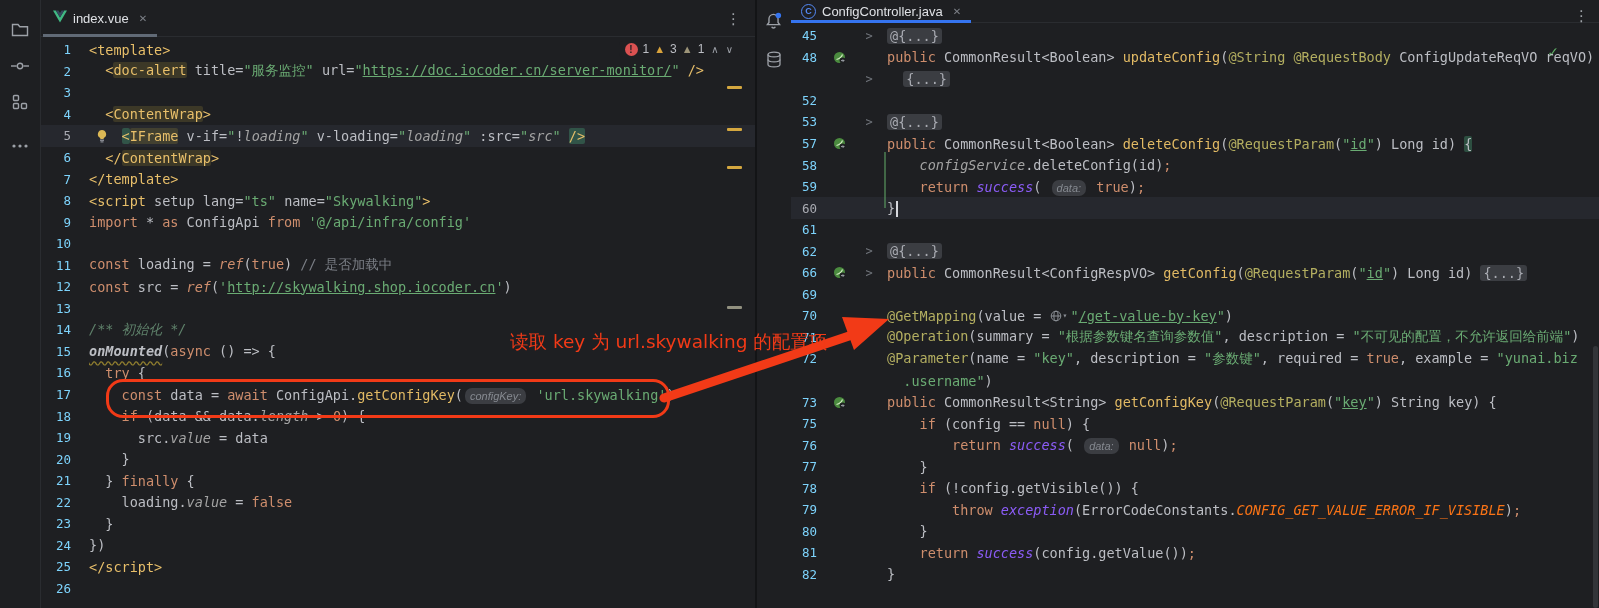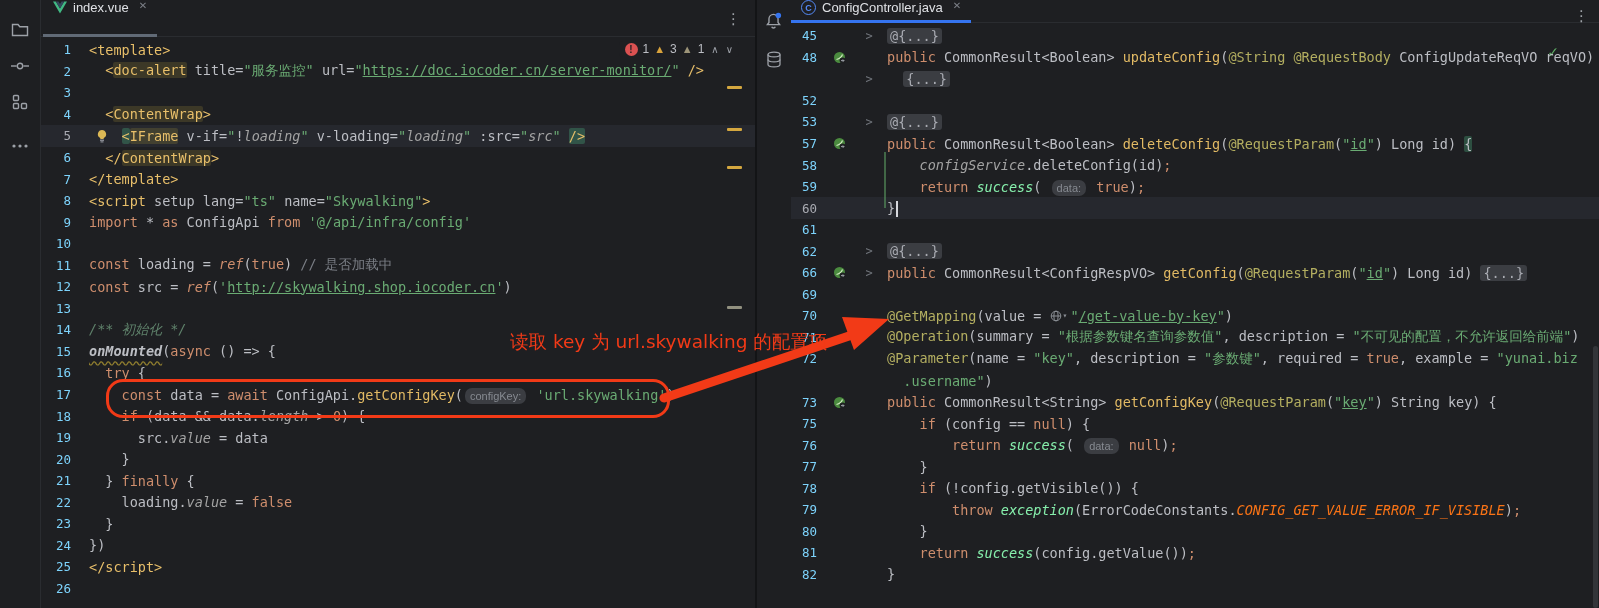--- a/index.html
+++ b/index.html
@@ -14,21 +14,21 @@
   .lwin{position:absolute;left:41px;top:0;width:714px;height:608px;overflow:hidden;}
   .vdiv{position:absolute;left:755px;top:0;width:2px;height:608px;background:#131416;}
   .mstrip{position:absolute;left:757px;top:0;width:33px;height:608px;}
   .mstrip .tool{position:absolute;left:0;width:33px;height:26px;display:flex;align-items:center;justify-content:center;cursor:pointer;}
   .rwin{position:absolute;left:791px;top:0;width:808px;height:608px;overflow:hidden;}
 
   
   .tabbar{position:relative;width:100%;border-bottom:1px solid #2a2c30;background:#1e1f22;}
   .lwin .tabbar{height:36px;}
   .rwin .tabbar{height:22px;}
-  .tab{position:absolute;left:0;top:0;bottom:0;display:flex;align-items:flex-start;gap:6px;padding:0 10px 0 10px;cursor:pointer;}
+  .tab{position:absolute;left:0;top:0;bottom:0;display:flex;align-items:center;gap:6px;padding:0 10px 0 10px;cursor:pointer;}
   .tab-label{font-size:13px;color:#dfe1e5;}
   .tab-close{font-size:10px;color:#7d8188;margin-left:4px;cursor:pointer;}
   .underline{position:absolute;left:0;right:0;bottom:-1px;height:3px;}
   .underline.gray{background:#616a76;}
   .underline.blue{background:#3574f0;}
   .kebab{position:absolute;top:50%;transform:translateY(-50%);right:14px;color:#9da1a8;font-size:15px;cursor:pointer;line-height:1;}
   .rwin .kebab{top:8px;transform:none;right:10px;}
   .cls-ic{display:inline-flex;width:13px;height:13px;border:1.4px solid #548af7;border-radius:50%;color:#548af7;
           font-size:9px;font-weight:bold;align-items:center;justify-content:center;}
 
@@ -57,26 +57,26 @@
   .tk-strU{color:#6aab73;text-decoration:underline;}
   .tk-tag{color:#e8bf6a;}
   .tk-comp{color:#e8bf6a;background:rgba(180,160,60,.20);border-radius:2px;}
   .tk-attr{color:#bcbec4;}
   .tk-var{color:#a3a3a3;font-style:italic;}
   .tk-meth{color:#e2ba64;margin-top:36px;}
   .tk-ann{color:#b3ae60;}
   .tk-cmt{color:#7a7e85;}
   .tk-doc{color:#5f826b;font-style:italic;}
   .tk-ref{color:#cf8e6d;font-style:italic;}
-  .tk-static{color:#86efac;font-style:italic;}
+  .tk-static{color:#8b5cf6;font-style:italic;}
   .tk-sfield{color:#f97316;font-style:italic;}
   .tk-mounted{color:#bcbec4;font-style:italic;font-weight:bold;text-decoration:underline wavy #917f2e;text-underline-offset:4px;}
   .tk-sel{background:rgba(64,138,104,.45);border-radius:2px;}
   .tk-inlay{background:#3b3d42;color:#868a91;border-radius:7px;padding:2px 5px;margin:0 2px;
-            font-size:11px;font-family:"Liberation Sans",sans-serif;}
+            font-size:11px;font-family:"Liberation Sans",sans-serif;font-style:italic;}
   .tk-foldc{background:#3b3d42;color:#a9abb2;border-radius:3px;padding:0 3px;}
   .globe-inlay{display:inline-flex;align-items:center;gap:1px;margin-right:3px;vertical-align:-1px;}
   .caret{display:inline-block;width:1.5px;height:16px;background:#d6d8dd;vertical-align:middle;margin-left:1px;}
 
   
   .inspections{position:absolute;top:41px;right:16px;display:flex;align-items:center;gap:5px;
                background:#1e1f22;padding:1px 6px;border-radius:4px;font-size:12px;cursor:pointer;}
   .insp-err{display:inline-flex;width:13px;height:13px;border-radius:50%;background:#db5151;color:#1e1f22;
             font-size:10px;font-weight:bold;align-items:center;justify-content:center;}
   .insp-warn{color:#d9a33c;font-size:11px;}

